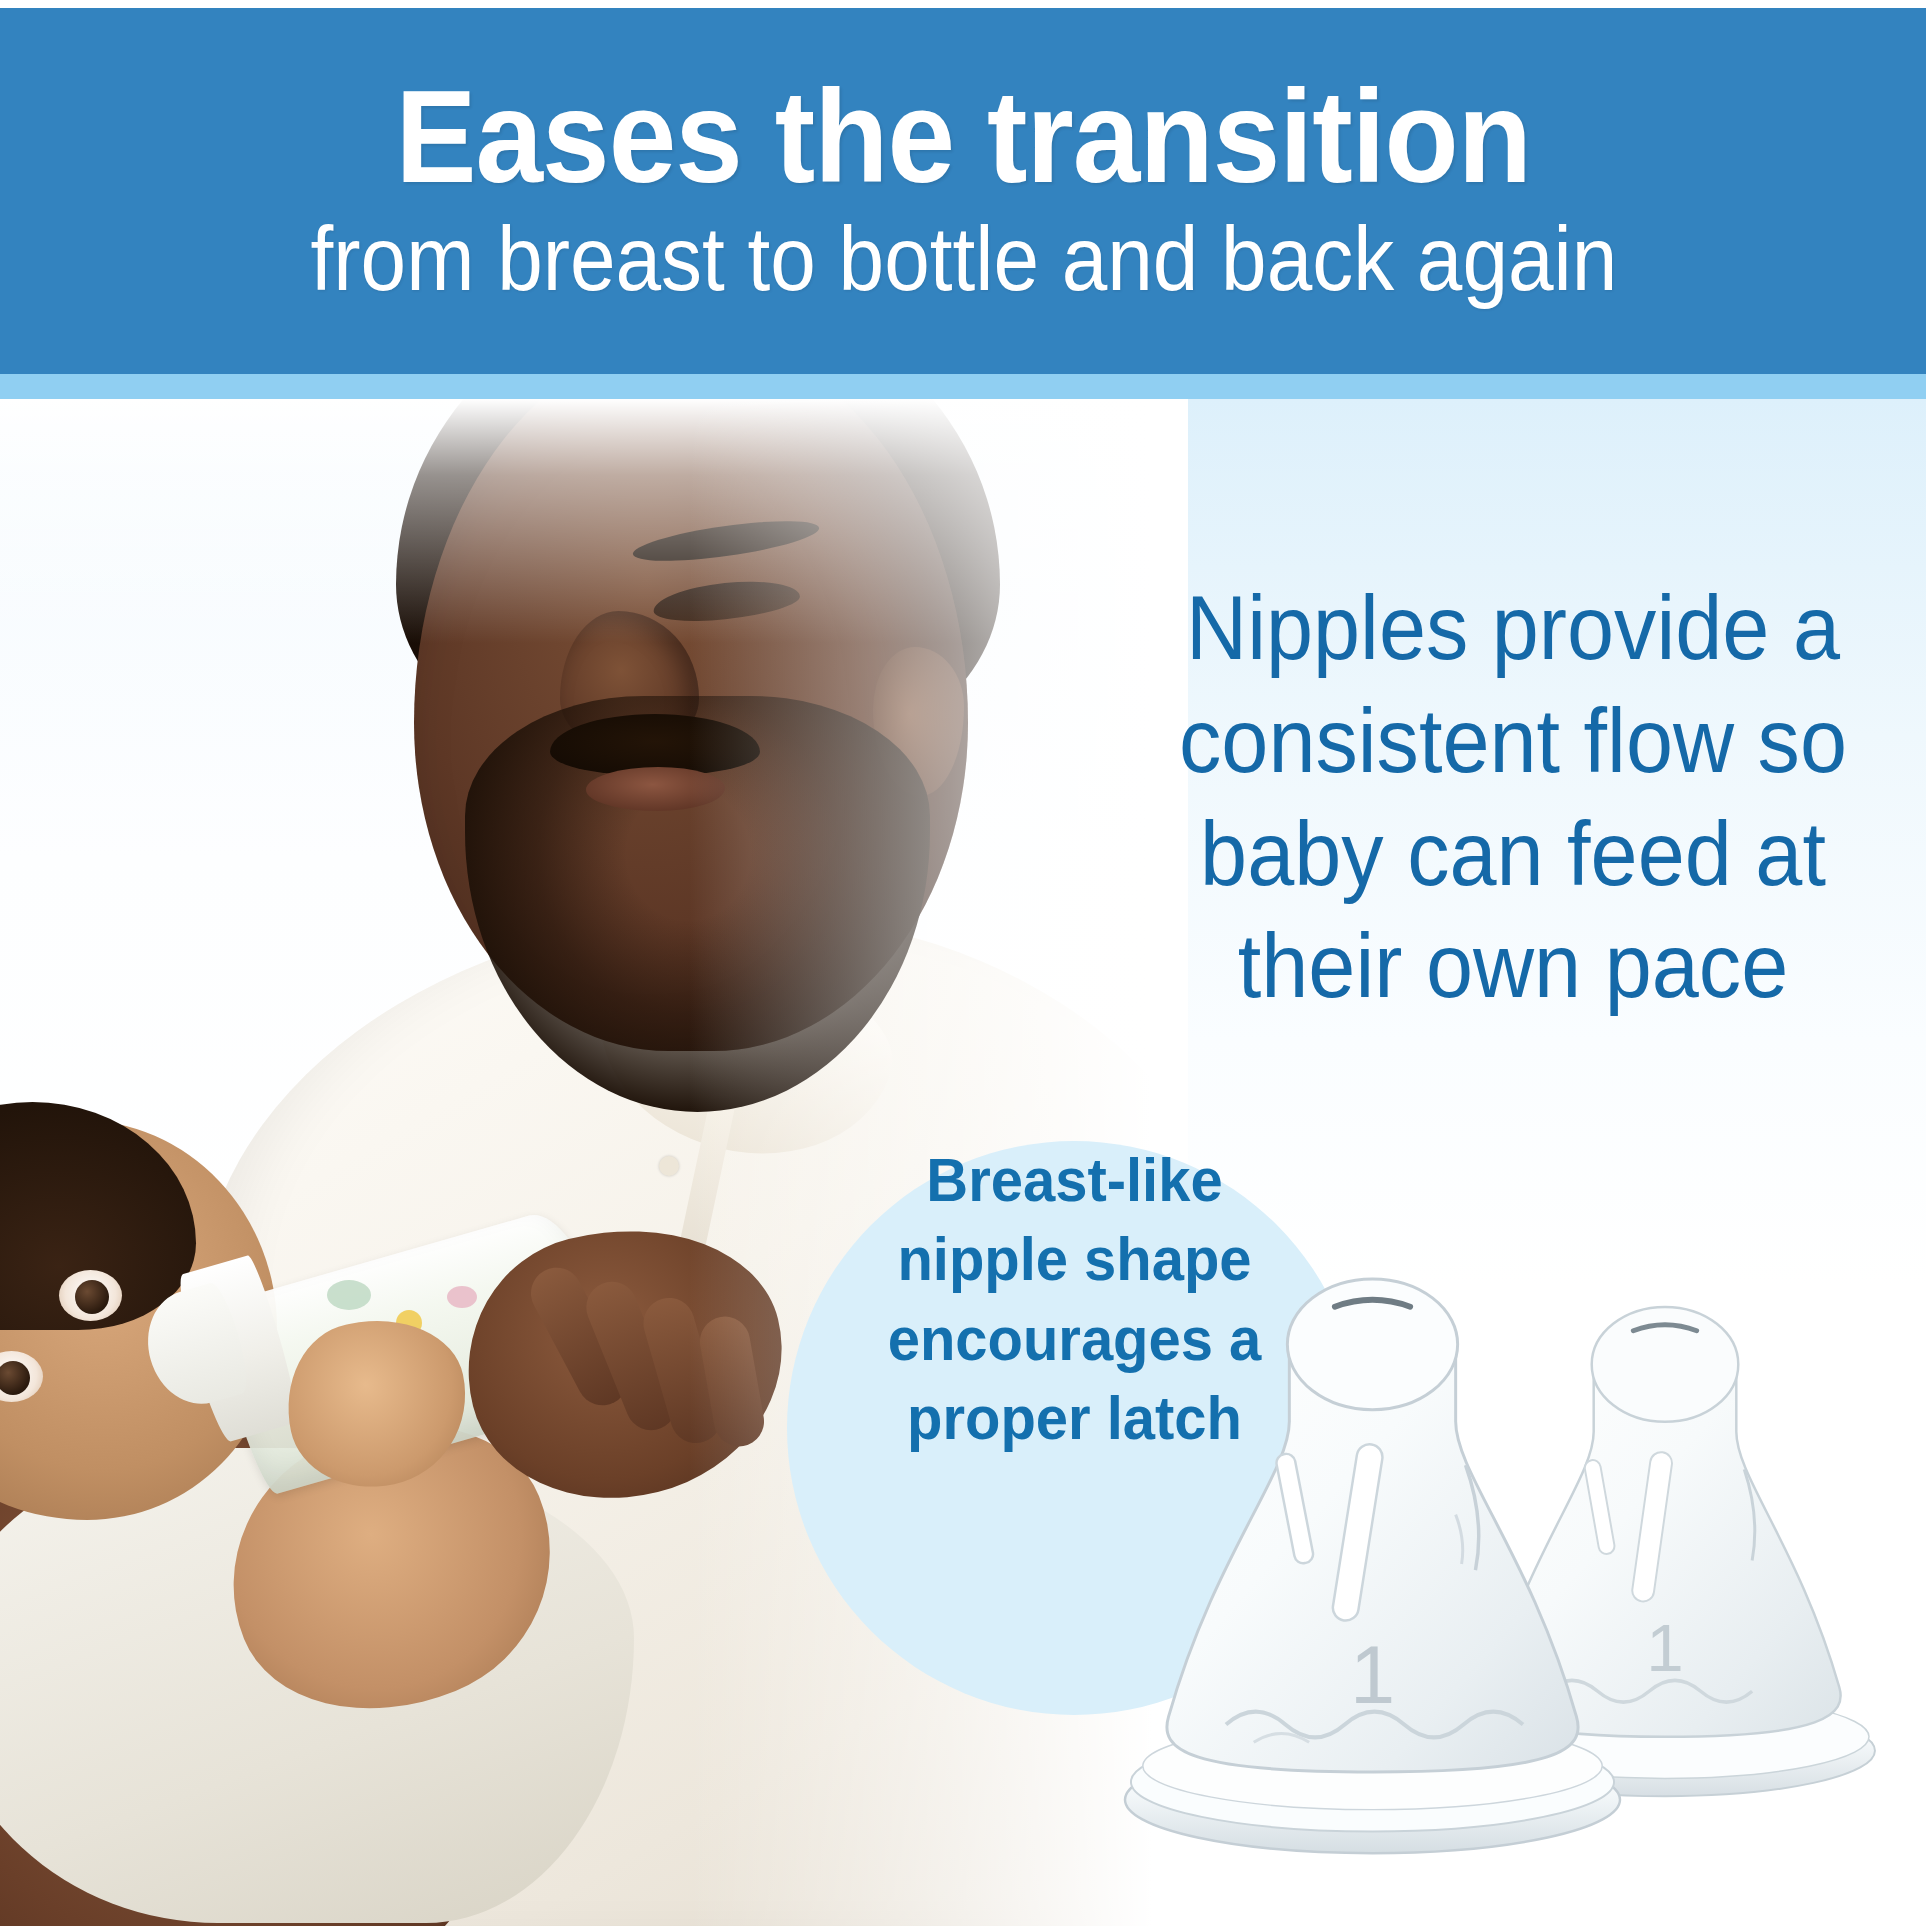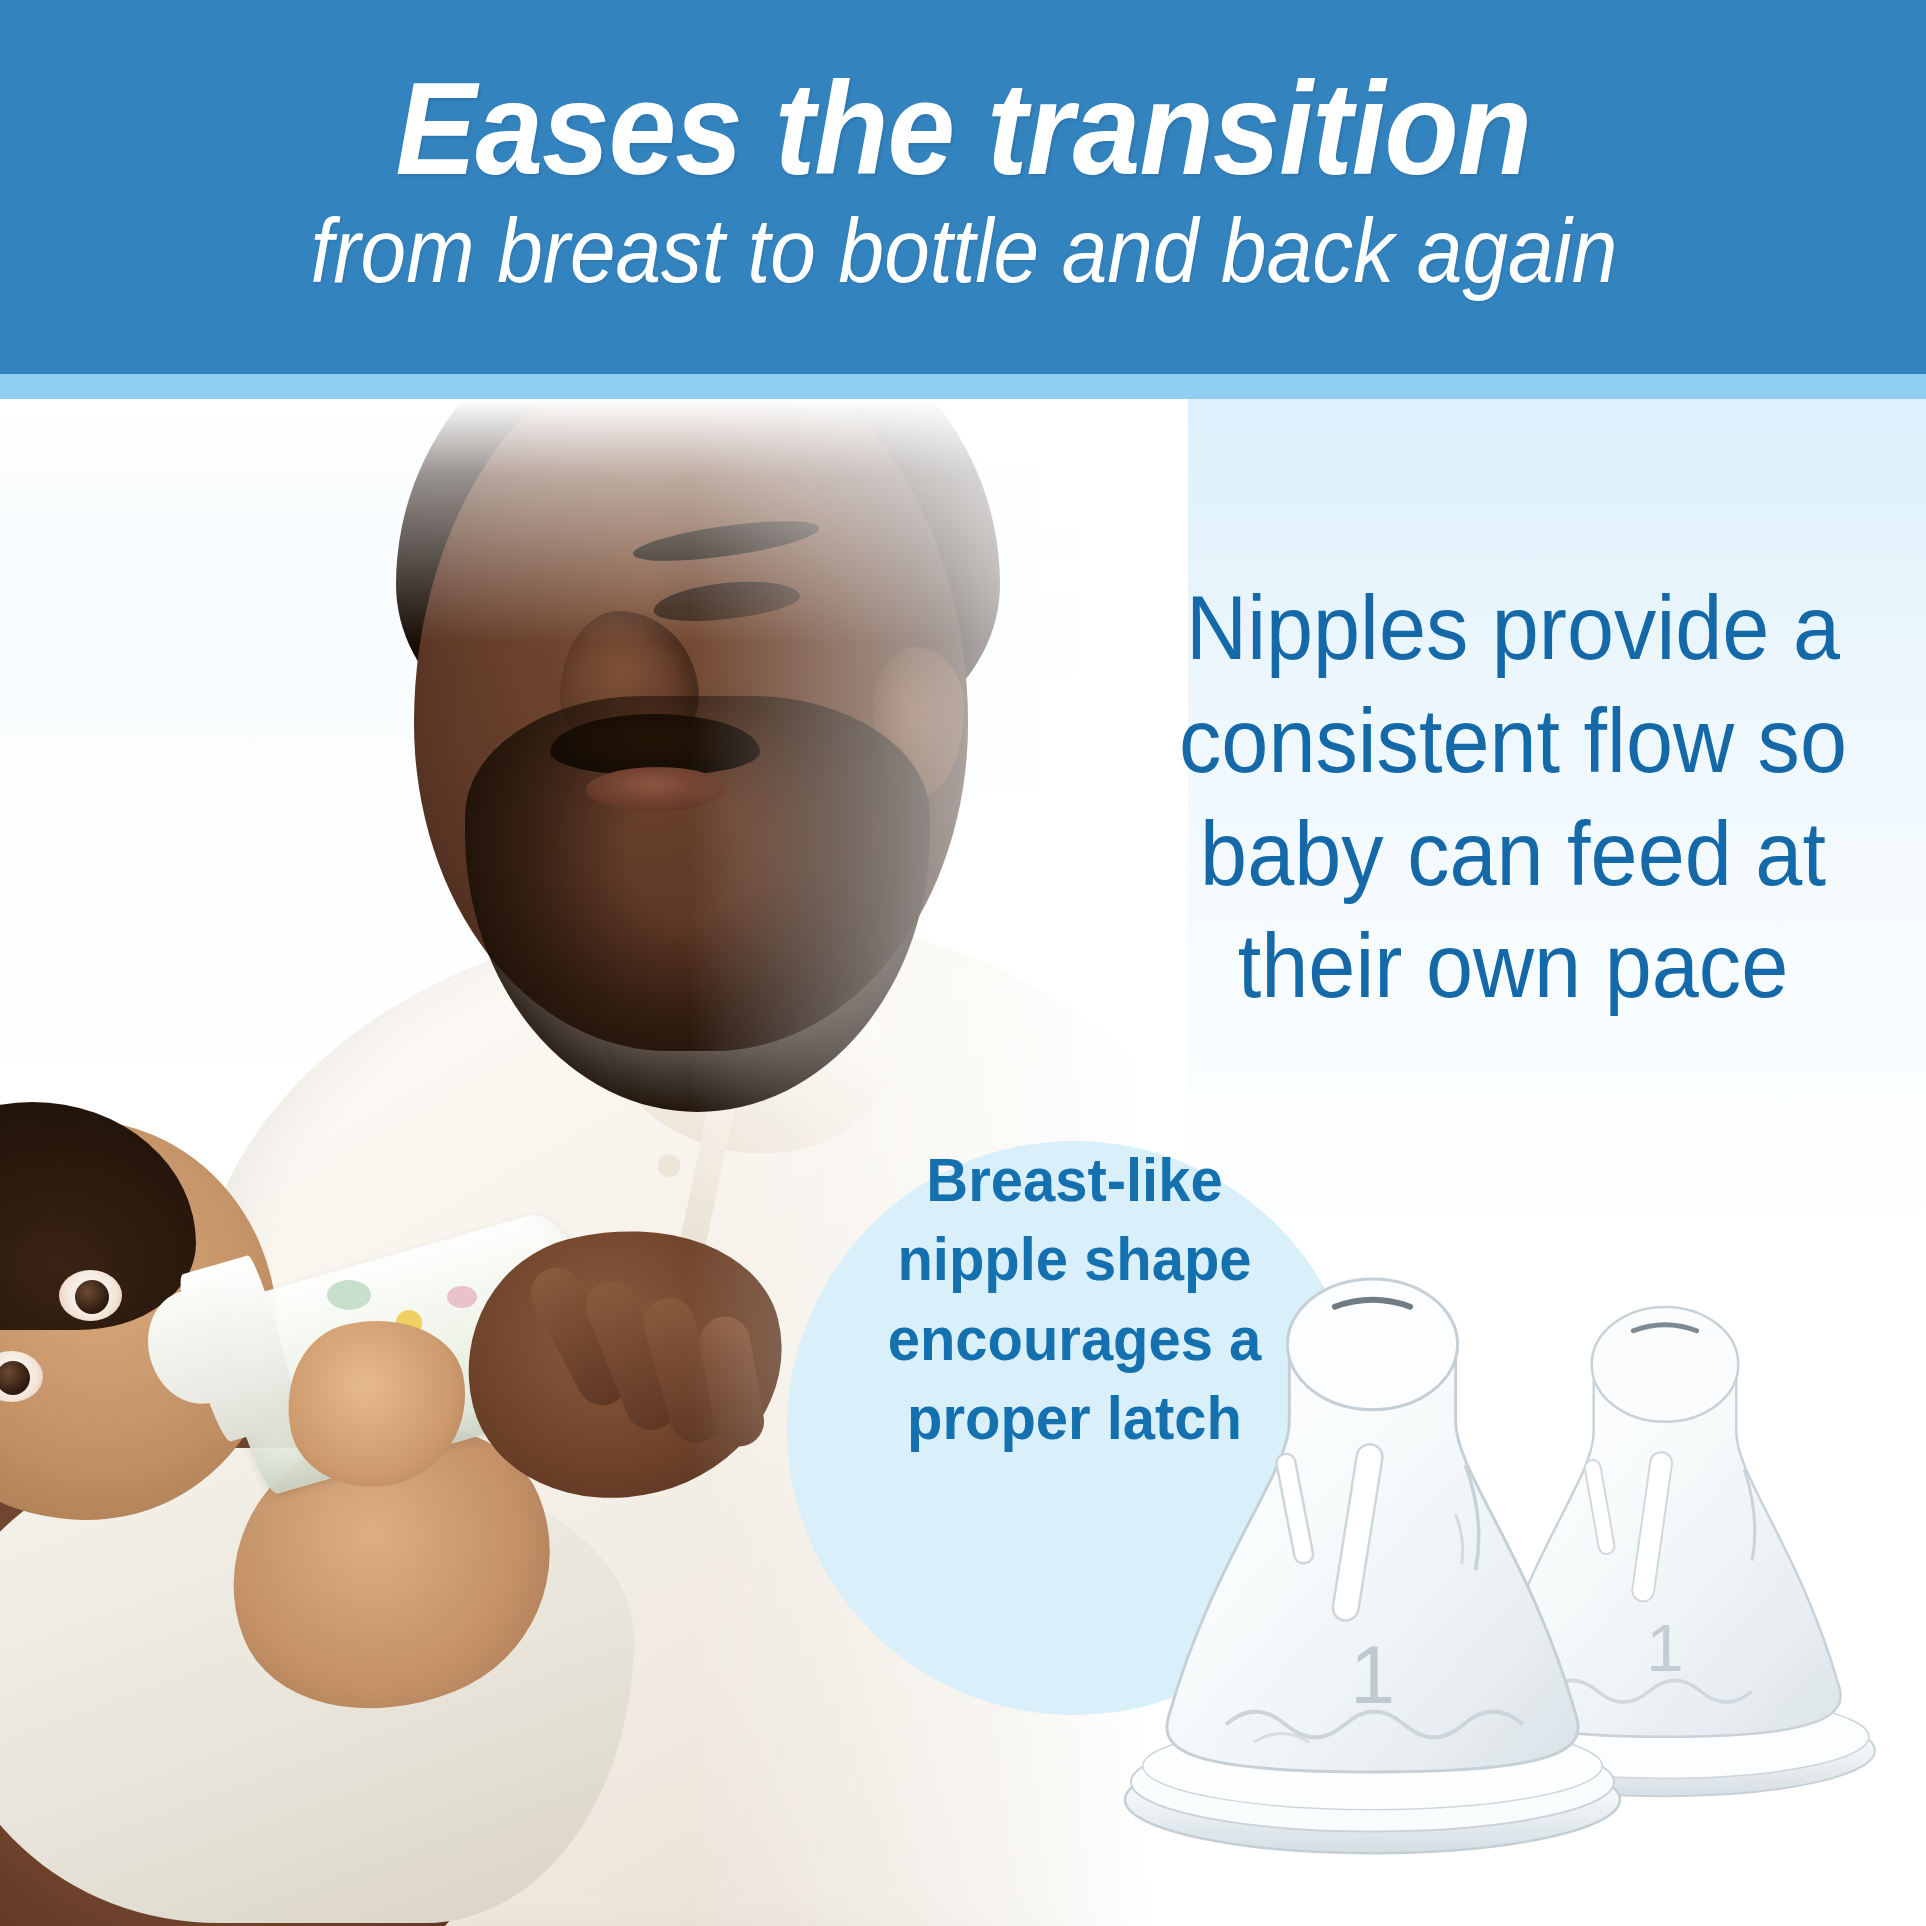--- a/index.html
+++ b/index.html
@@ -16,31 +16,30 @@
     position: relative;
     width: 1927px;
     height: 1927px;
     overflow: hidden;
     background: #ffffff;
   }
 
   
   .header-band {
     position: absolute;
-    left: 0; top: 0;
+    left: 0; top: 8px;
     width: 1927px;
     height: 374px;
     background: #3383BF;
     display: flex;
     flex-direction: column;
     align-items: center;
     justify-content: flex-start;
     box-sizing: border-box;
     padding-top: 61px;
-    font-style: italic;
   }
   .header-title {
     font-size: 132px;
     line-height: 1.03;
     font-weight: 700;
     color: #FFFFFF;
     font-family: "Liberation Sans Narrow", "Liberation Sans", "DejaVu Sans Condensed", sans-serif;
     transform: scaleX(0.92);
     letter-spacing: -1px;
     white-space: nowrap;

